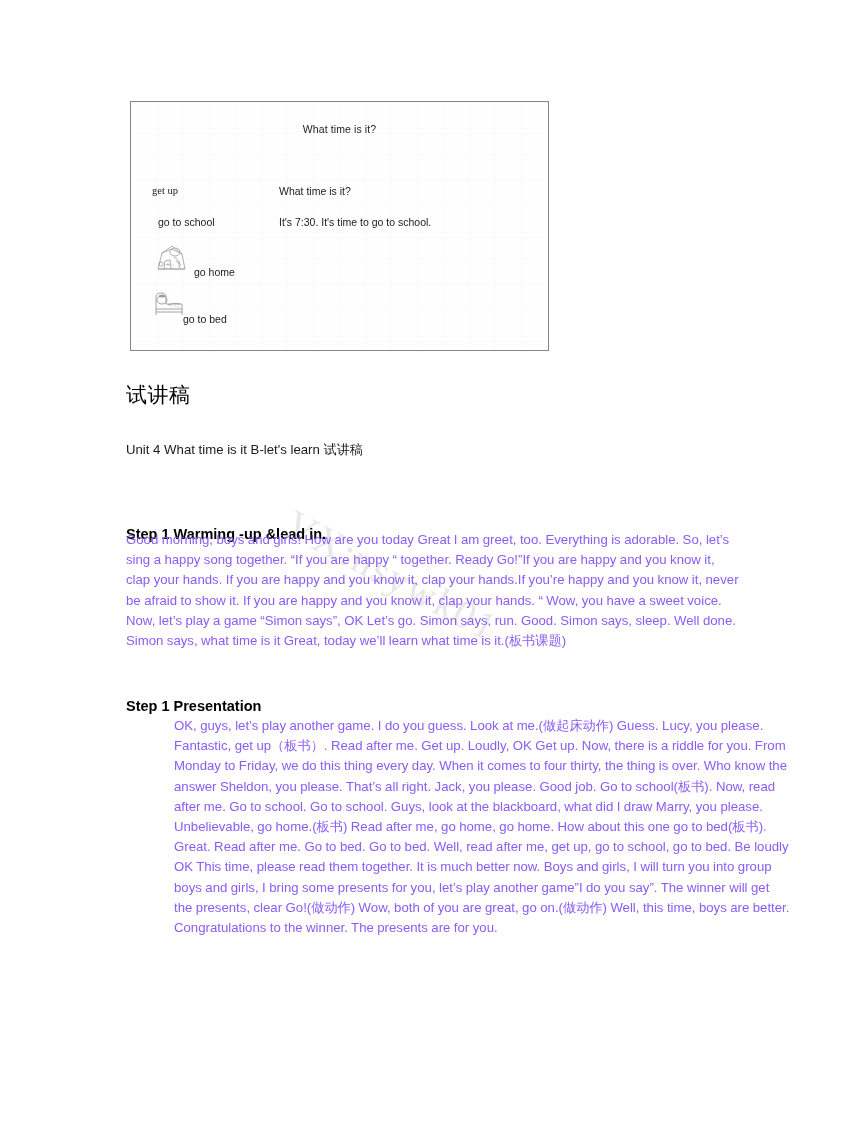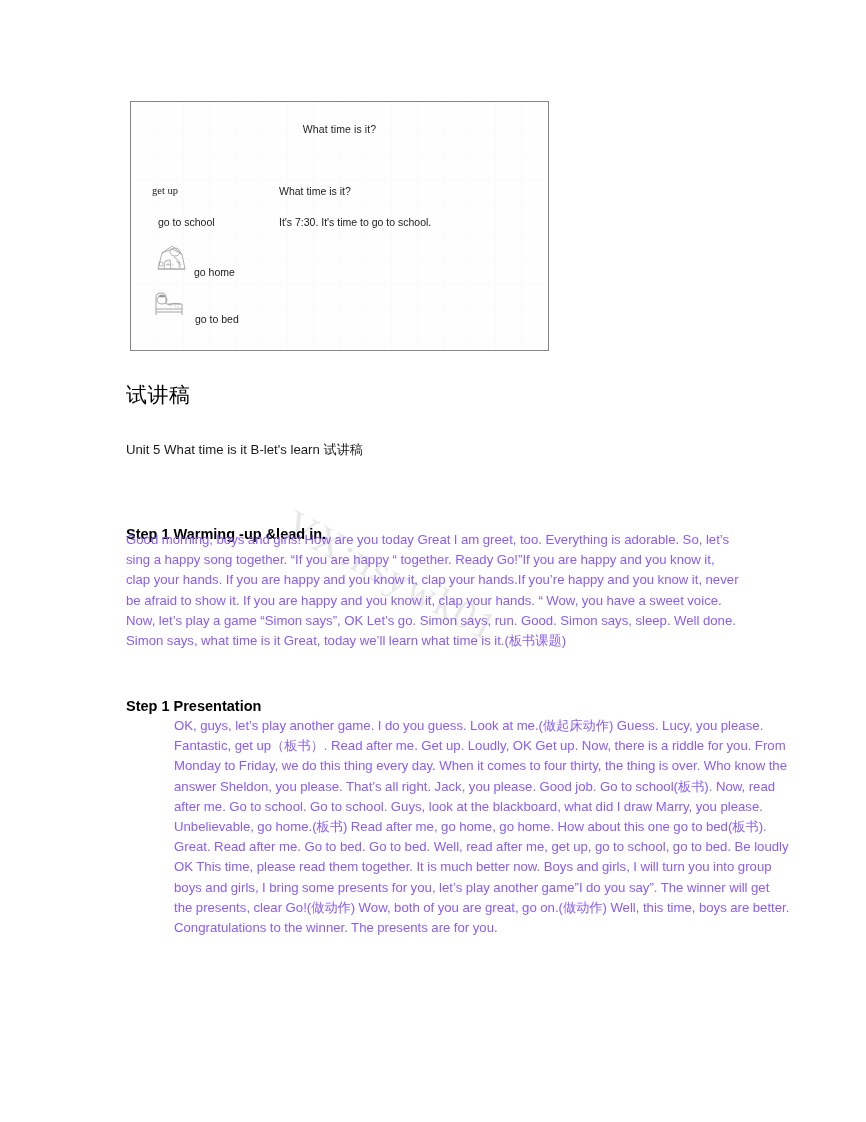--- a/index.html
+++ b/index.html
@@ -55,21 +55,21 @@
   }
   .slide-word {
     position: absolute;
     font-size: 10.5px;
     color: #1b1b1b;
     white-space: nowrap;
   }
   .w-getup     { left: 18px;  top: 80px; font-family: Liberation Serif, serif; }
   .w-school    { left: 24px;  top: 111px; }
   .w-gohome    { left: 60px;  top: 161px; }
-  .w-gobed     { left: 61px;  top: 208px; }
+  .w-gobed     { left: 49px;  top: 208px; }
 
   .slide-q     { left: 145px; top: 80px;  }
   .slide-a     { left: 145px; top: 111px; }
 
   
   .clip {
     position: absolute;
     opacity: 0.85;
   }
   .clip-home { left: 18px; top: 138px; width: 40px; height: 32px; }
@@ -214,21 +214,21 @@
       <div class="slide-word slide-q">What time is it?</div>
 
       <div class="slide-word slide-a">It's 7:30. It's time to go to school.</div>
     </div>
   </div>
 
   <div class="watermark">VX:nsywk01</div>
 
   <div class="doc-title">试讲稿</div>
 
-  <div class="subtitle">Unit 5 What time is it B-let's learn 试讲稿</div>
+  <div class="subtitle">Unit 4 What time is it B-let's learn 试讲稿</div>
 
   <div class="step-head step1-head">Step 1 Warming -up &amp;lead in.</div>
 
   <div class="para para1">Good morning, boys and girls! How are you today Great I am greet, too. Everything is adorable. So, let’s sing a happy song together. “If you are happy “ together. Ready Go!”If you are happy and you know it, clap your hands. If you are happy and you know it, clap your hands.If you’re happy and you know it, never be afraid to show it. If you are happy and you know it, clap your hands. “ Wow, you have a sweet voice. Now, let’s play a game “Simon says”, OK Let’s go. Simon says, run. Good. Simon says, sleep. Well done. Simon says, what time is it Great, today we’ll learn what time is it.(板书课题)</div>
 
   <div class="step-head step2-head">Step 1 Presentation</div>
 
   <div class="para para2">OK, guys, let’s play another game. I do you guess. Look at me.(做起床动作) Guess. Lucy, you please. Fantastic, get up（板书）. Read after me. Get up. Loudly, OK Get up. Now, there is a riddle for you. From Monday to Friday, we do this thing every day. When it comes to four thirty, the thing is over. Who know the answer Sheldon, you please. That’s all right. Jack, you please. Good job. Go to school(板书). Now, read after me. Go to school. Go to school. Guys, look at the blackboard, what did I draw Marry, you please. Unbelievable, go home.(板书) Read after me, go home, go home. How about this one go to bed(板书). Great. Read after me. Go to bed. Go to bed. Well, read after me, get up, go to school, go to bed. Be loudly OK This time, please read them together. It is much better now. Boys and girls, I will turn you into group boys and girls, I bring some presents for you, let’s play another game”I do you say”. The winner will get the presents, clear Go!(做动作) Wow, both of you are great, go on.(做动作) Well, this time, boys are better. Congratulations to the winner. The presents are for you.</div>
 
 

